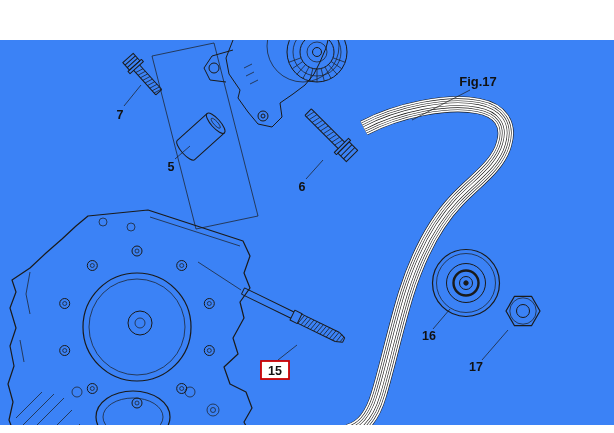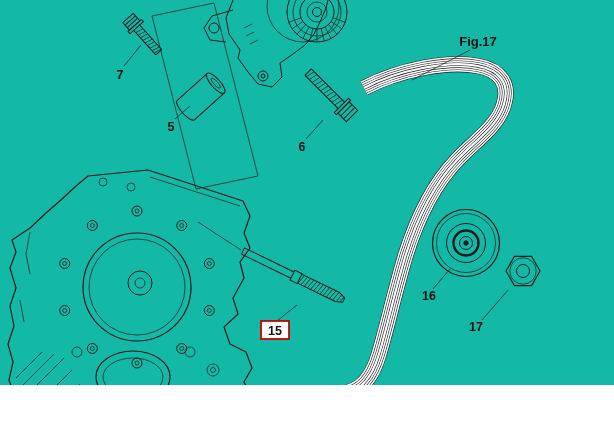--- a/index.html
+++ b/index.html
@@ -1,17 +1,17 @@
 <!DOCTYPE html>
 <html><head>
 <meta charset="utf-8">
 <style>
   html,body{margin:0;padding:0;background:#fff;}
-  .canvas{position:relative;width:614px;height:385px;background:#14b8a6;overflow:hidden;
-          font-family:"Liberation Sans", sans-serif;}
+  .canvas{position:relative;width:614px;height:385px;background:#3b82f6;overflow:hidden;
+          font-family:"Liberation Sans", sans-serif;margin-top:40px;}
   svg{display:block;}
   .art{stroke:#1a1a1a;fill:none;stroke-width:1;stroke-linecap:butt;stroke-linejoin:round;}
   .thin{stroke-width:0.7;}
   .mid{stroke-width:1.2;}
   .part-label{font:bold 12.5px "Liberation Sans", sans-serif;fill:#111;stroke:none;}
   .fig-label{font:bold 13px "Liberation Sans", sans-serif;fill:#111;stroke:none;}
   .hl-box{fill:#ffffff;stroke:#cc0000;stroke-width:1.8;}
 </style>
 </head>
 <body>

